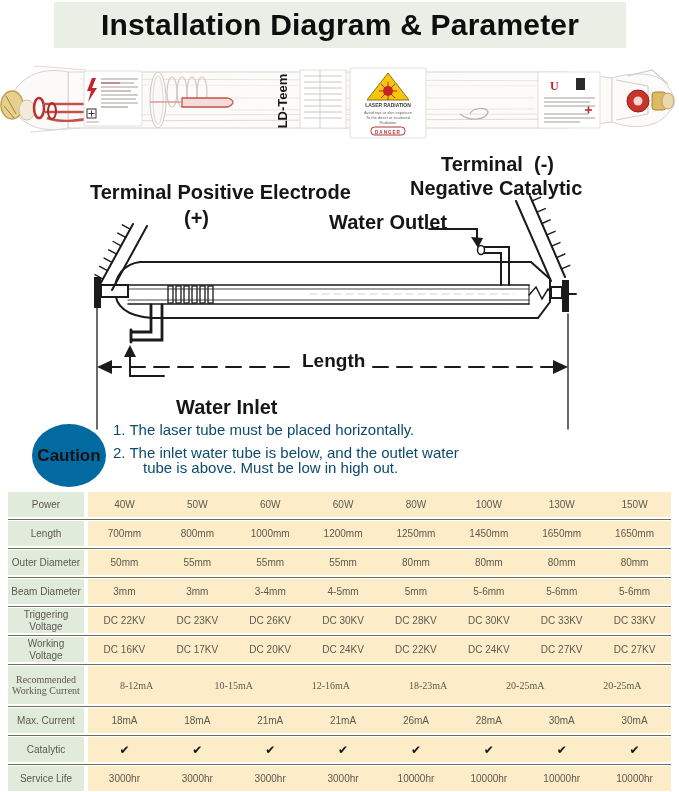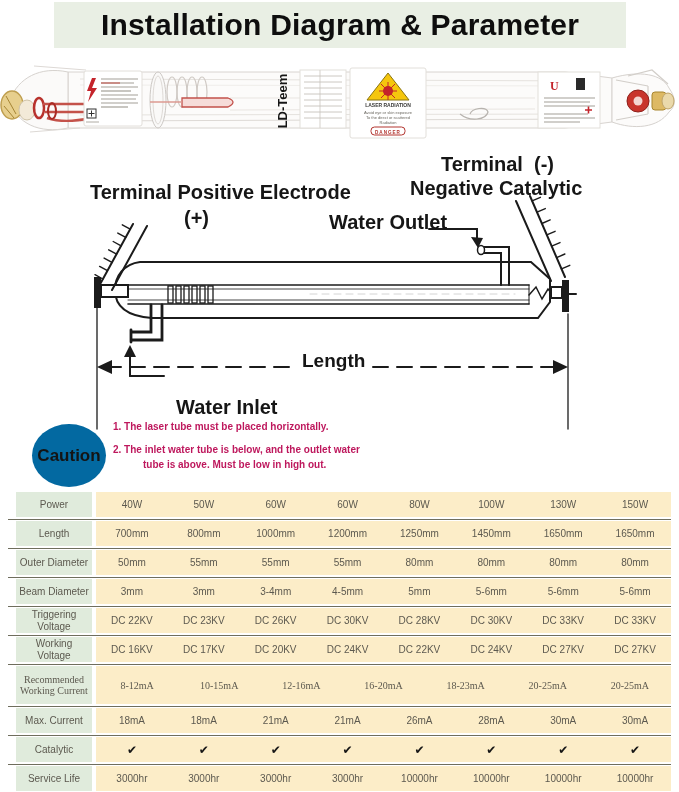--- a/index.html
+++ b/index.html
@@ -15,28 +15,28 @@
   .abs{position:absolute;white-space:pre;}
 
   
   .dlabel{font-weight:bold;color:#161616;font-size:20px;}
   .dlabel.big{font-size:19px;}
 
   
   .caution-circle{position:absolute;left:32px;top:424px;width:74px;height:63px;border-radius:50%;
     background:#0369a1;display:flex;align-items:center;justify-content:center;
     font-size:17px;font-weight:bold;color:#141414;}
-  .caution-item{position:absolute;font-size:10px;font-weight:bold;color:#be185d;white-space:pre;}
+  .caution-item{position:absolute;font-size:15px;font-weight:normal;color:#0c4a6e;white-space:pre;}
 
   
   #parameter-table{position:absolute;left:8px;top:492px;width:663px;}
   .trow{display:flex;height:25px;}
   .trow.tall{height:38px;font-family:Liberation Serif, serif;}
   .tlabel{width:76px;margin-right:4px;background:#e0ebdc;display:flex;align-items:center;justify-content:center;
-    text-align:center;font-size:10px;color:#5c594f;line-height:1.15;padding:0 2px;box-sizing:border-box;margin-left:8px;}
+    text-align:center;font-size:10px;color:#5c594f;line-height:1.15;padding:0 2px;box-sizing:border-box;}
   .tcell{flex:1;background:#fcedc8;display:flex;align-items:center;justify-content:center;
     font-size:10px;color:#5c594f;}
   .tcell.check{font-size:12px;font-weight:bold;color:#151515;}
   .tsep{height:1px;background:#6f6e5d;margin:1.5px 0;}
 </style>
 </head>
 <body>
 
 <div id="page">
 
@@ -316,21 +316,20 @@
         <div class="tcell">DC 24KV</div>
         <div class="tcell">DC 27KV</div>
         <div class="tcell">DC 27KV</div>
       </div>
       <div class="tsep"></div>
       <div class="trow tall">
         <div class="tlabel">Recommended Working Current</div>
         <div class="tcell">8-12mA</div>
         <div class="tcell">10-15mA</div>
         <div class="tcell">12-16mA</div>
-        <div class="tcell">16-20mA</div>
         <div class="tcell">18-23mA</div>
         <div class="tcell">20-25mA</div>
         <div class="tcell">20-25mA</div>
       </div>
       <div class="tsep"></div>
       <div class="trow">
         <div class="tlabel">Max. Current</div>
         <div class="tcell">18mA</div>
         <div class="tcell">18mA</div>
         <div class="tcell">21mA</div>

